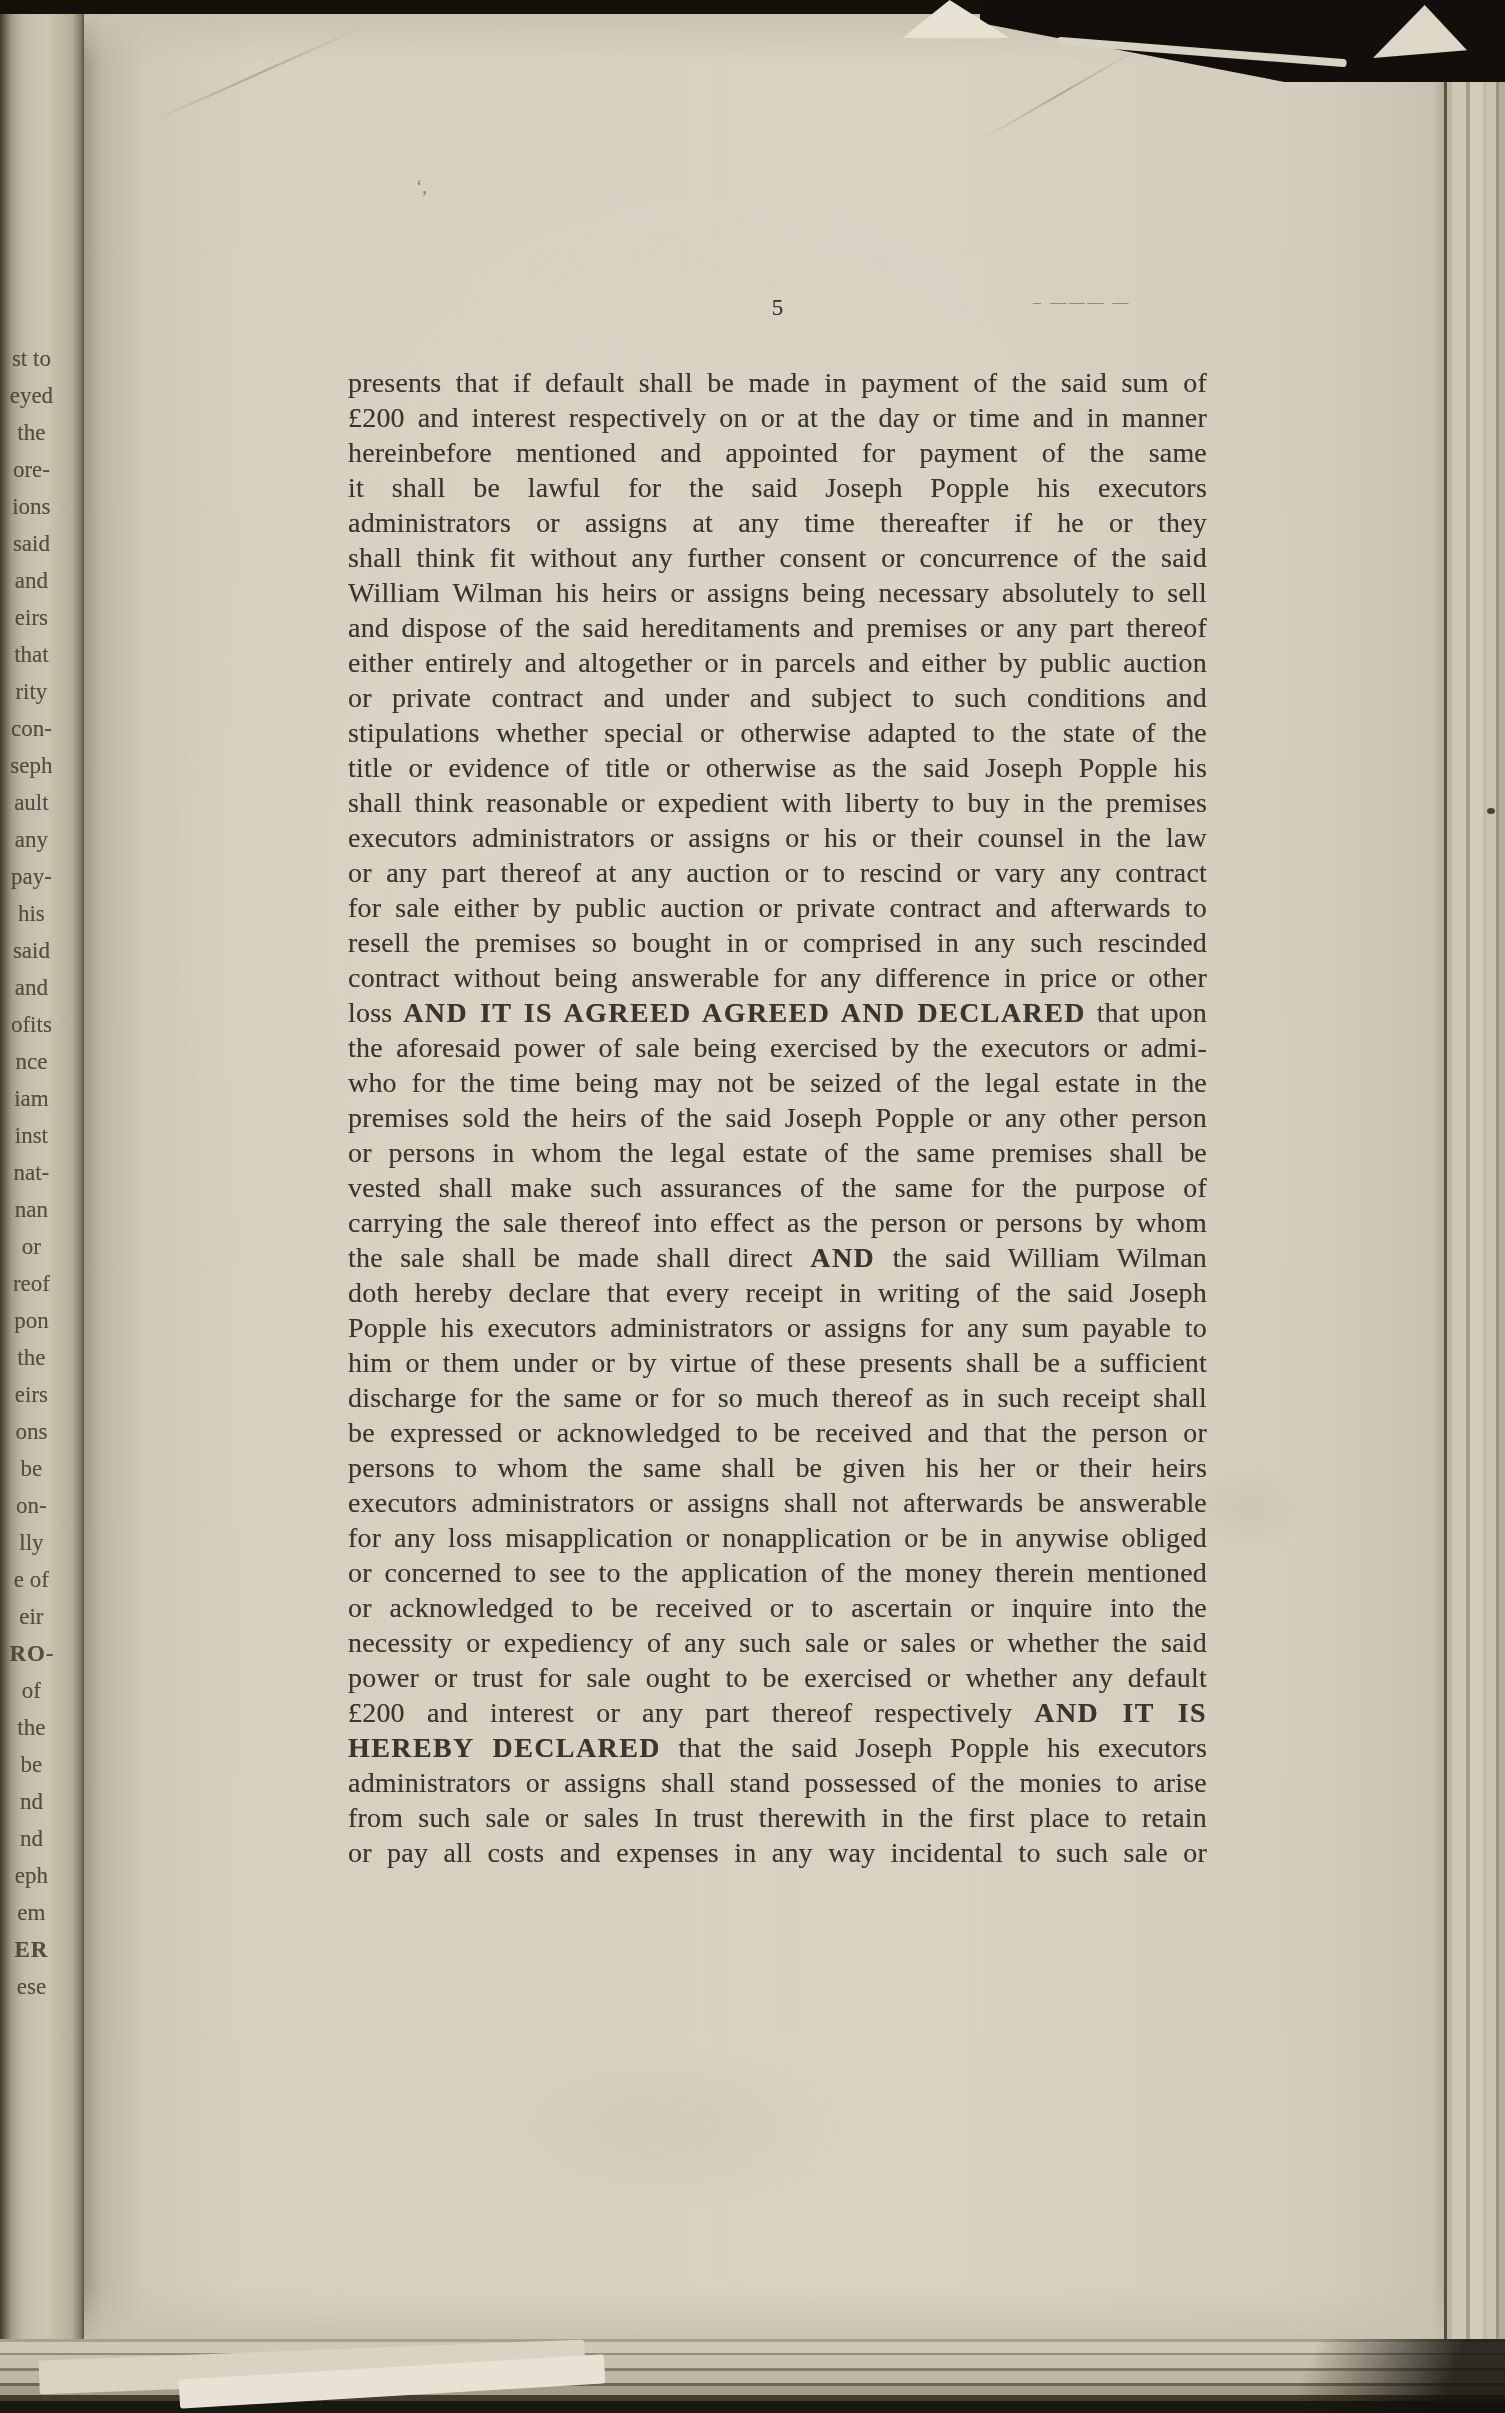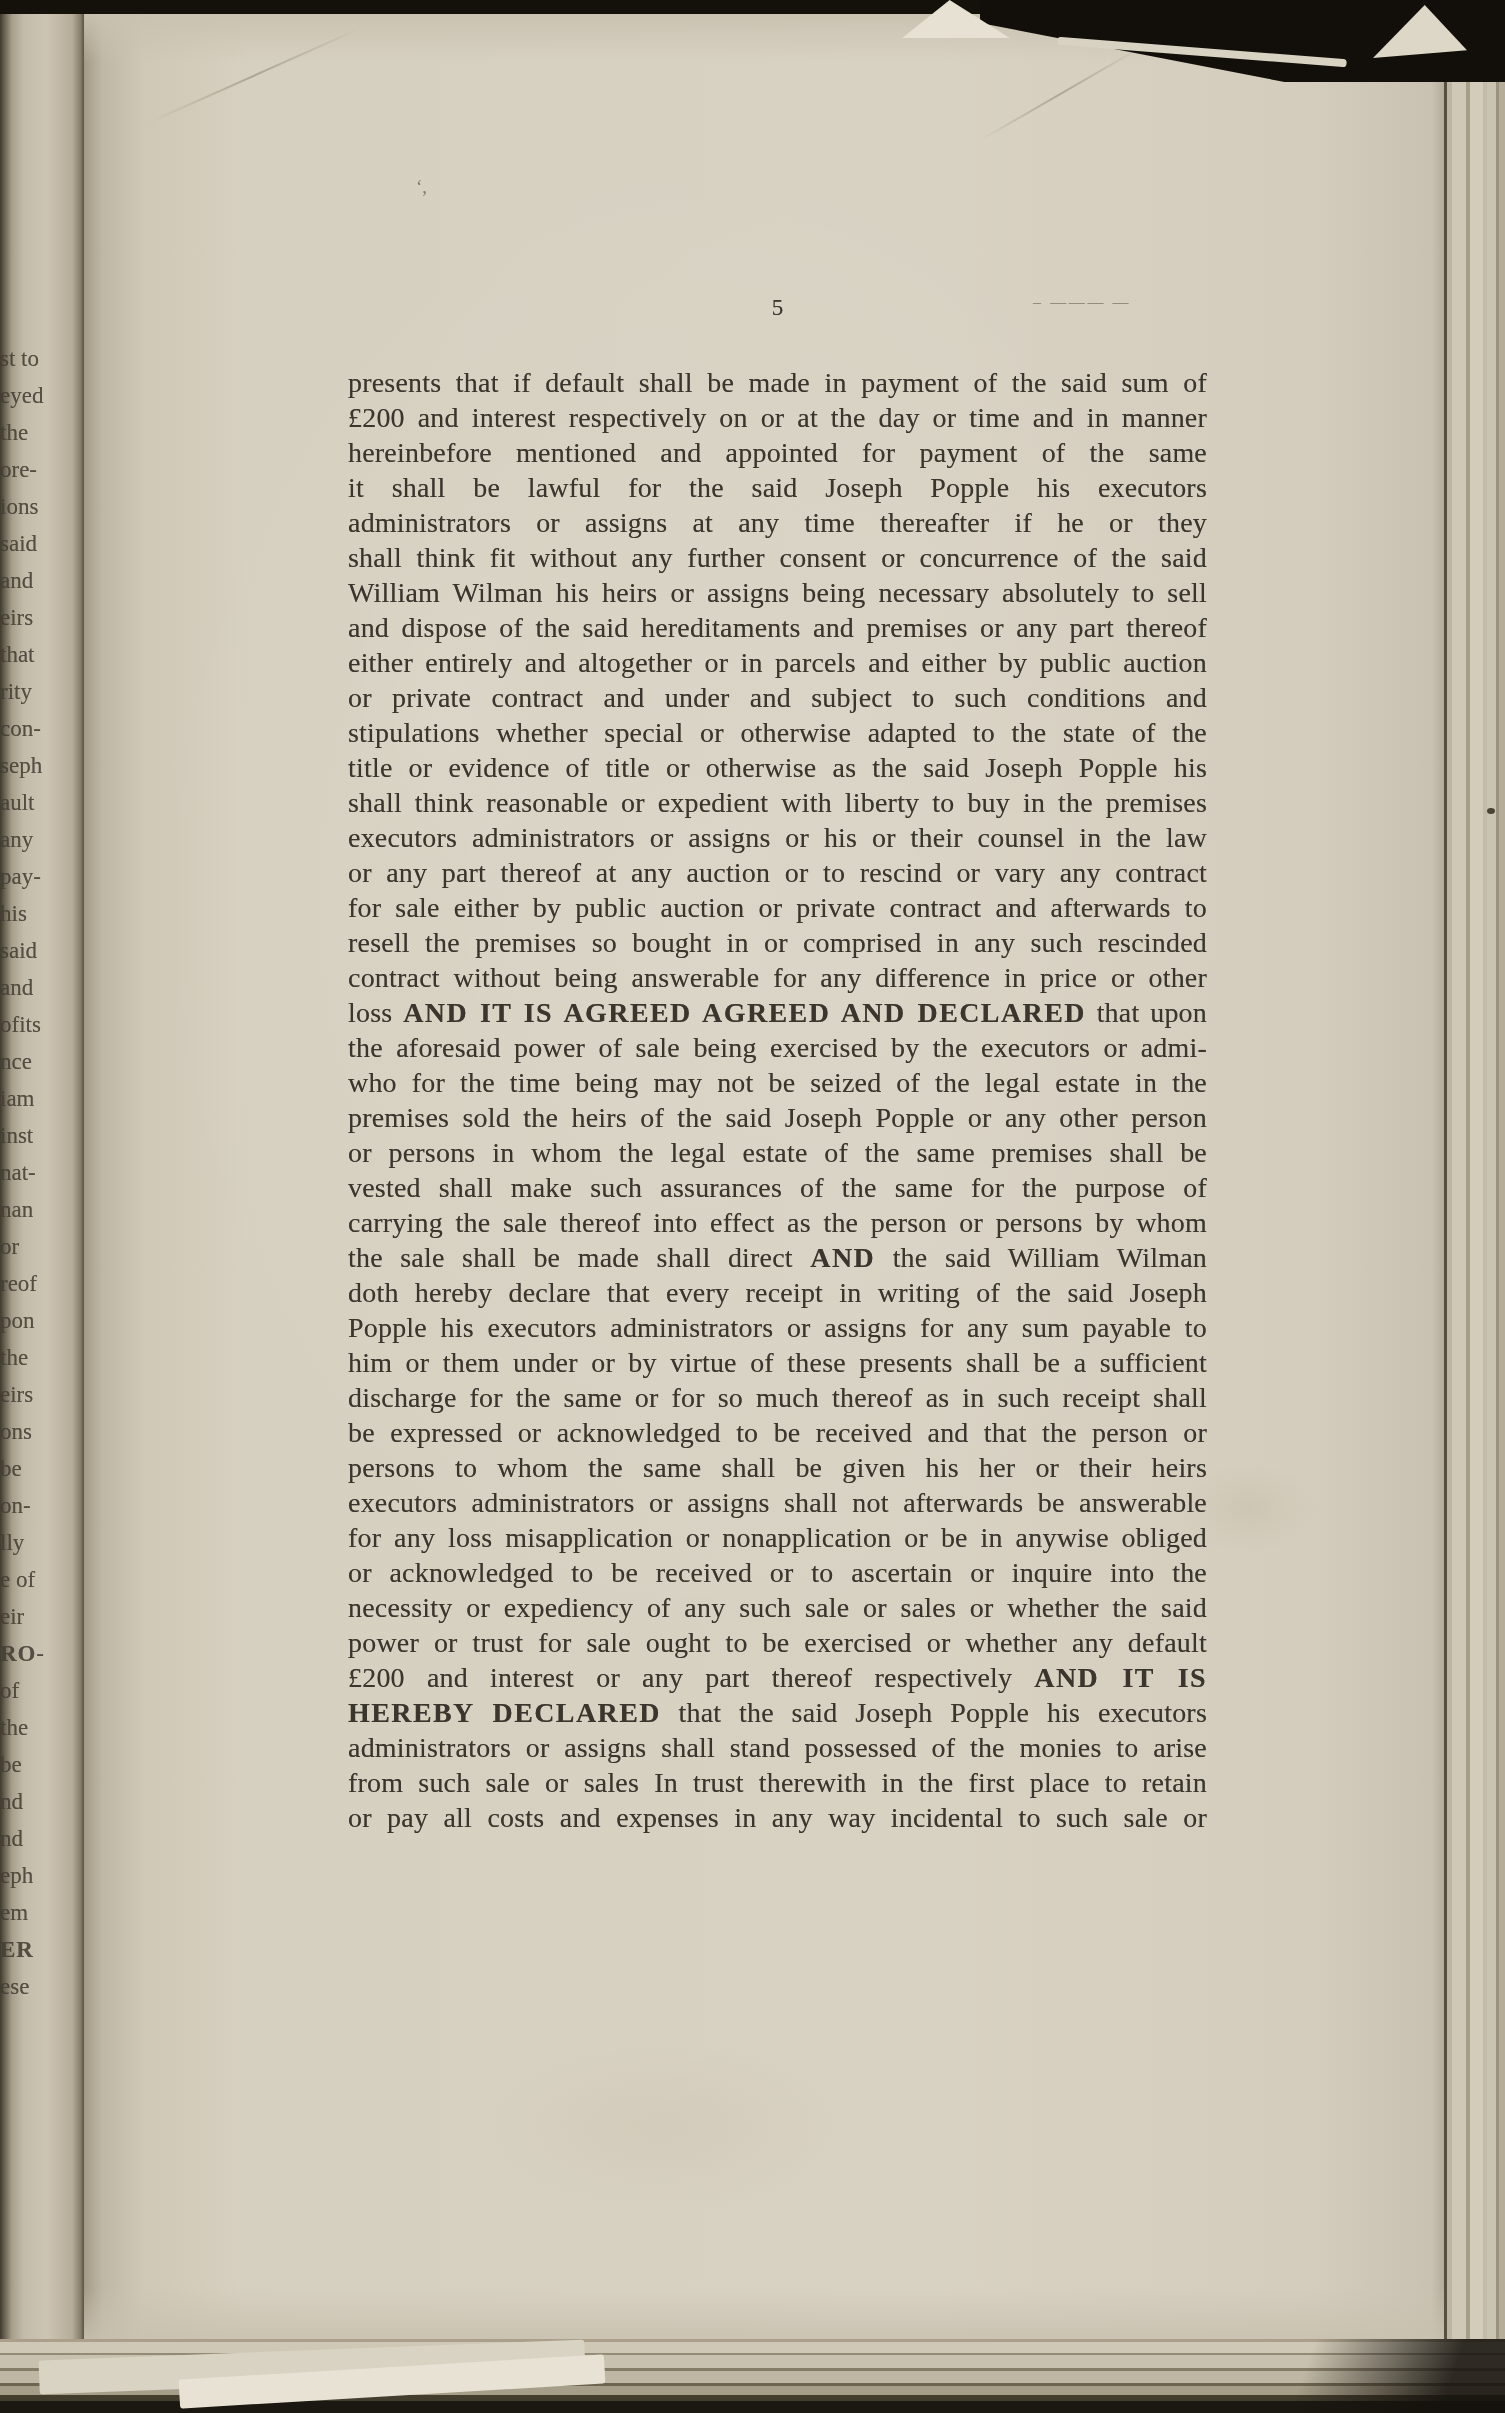--- a/index.html
+++ b/index.html
@@ -10,21 +10,21 @@
     font-family:"Liberation Serif","DejaVu Serif",serif;
   }
   
   .prev-page{
     position:absolute;left:0;top:13.6px;width:84px;height:2351px;z-index:1;
     background:linear-gradient(90deg,#3f3a2d 0,#6e6656 5.1px,#a79f8c 12px,#c4bcaa 24px,
       #cdc5b3 55%,#b5ac99 86%,#867d6a 96%,#5a523f 100%);
   }
   .fragments{position:absolute;left:0;top:326px;width:73px;}
   .margin-fragment{
-    height:37px;line-height:37px;text-align:left;padding-right:10.2px;
+    height:37px;line-height:37px;text-align:center;padding-right:10.2px;
     font-size:23px;color:#453f34;opacity:.88;white-space:nowrap;overflow:hidden;
     text-shadow:0 0 0.5px rgba(56,52,44,.5);
   }
   .margin-fragment strong{letter-spacing:0.9px;margin-top:13px;}
   
   .main-page{
     position:absolute;left:84px;top:12px;width:1361px;height:2336px;z-index:1;
     background:
       radial-gradient(ellipse 938px 1279px at 45% 38%,rgba(255,255,255,.09),rgba(0,0,0,0) 62%),
       linear-gradient(180deg,#c9c2b1 0,rgba(0,0,0,0) 51px),
@@ -194,20 +194,21 @@
       <div class="text-line">carrying the sale thereof into effect as the person or persons by whom</div>
       <div class="text-line">the sale shall be made shall direct <strong>AND</strong> the said William Wilman</div>
       <div class="text-line">doth hereby declare that every receipt in writing of the said Joseph</div>
       <div class="text-line">Popple his executors administrators or assigns for any sum payable to</div>
       <div class="text-line">him or them under or by virtue of these presents shall be a sufficient</div>
       <div class="text-line">discharge for the same or for so much thereof as in such receipt shall</div>
       <div class="text-line">be expressed or acknowledged to be received and that the person or</div>
       <div class="text-line">persons to whom the same shall be given his her or their heirs</div>
       <div class="text-line">executors administrators or assigns shall not afterwards be answerable</div>
       <div class="text-line">for any loss misapplication or nonapplication or be in anywise obliged</div>
+      <div class="text-line">or concerned to see to the application of the money therein mentioned</div>
       <div class="text-line">or acknowledged to be received or to ascertain or inquire into the</div>
       <div class="text-line">necessity or expediency of any such sale or sales or whether the said</div>
       <div class="text-line">power or trust for sale ought to be exercised or whether any default</div>
       <div class="text-line">£200 and interest or any part thereof respectively <strong>AND IT IS</strong></div>
       <div class="text-line"><strong>HEREBY DECLARED</strong> that the said Joseph Popple his executors</div>
       <div class="text-line">administrators or assigns shall stand possessed of the monies to arise</div>
       <div class="text-line">from such sale or sales In trust therewith in the first place to retain</div>
       <div class="text-line">or pay all costs and expenses in any way incidental to such sale or</div>
     </div>
 

